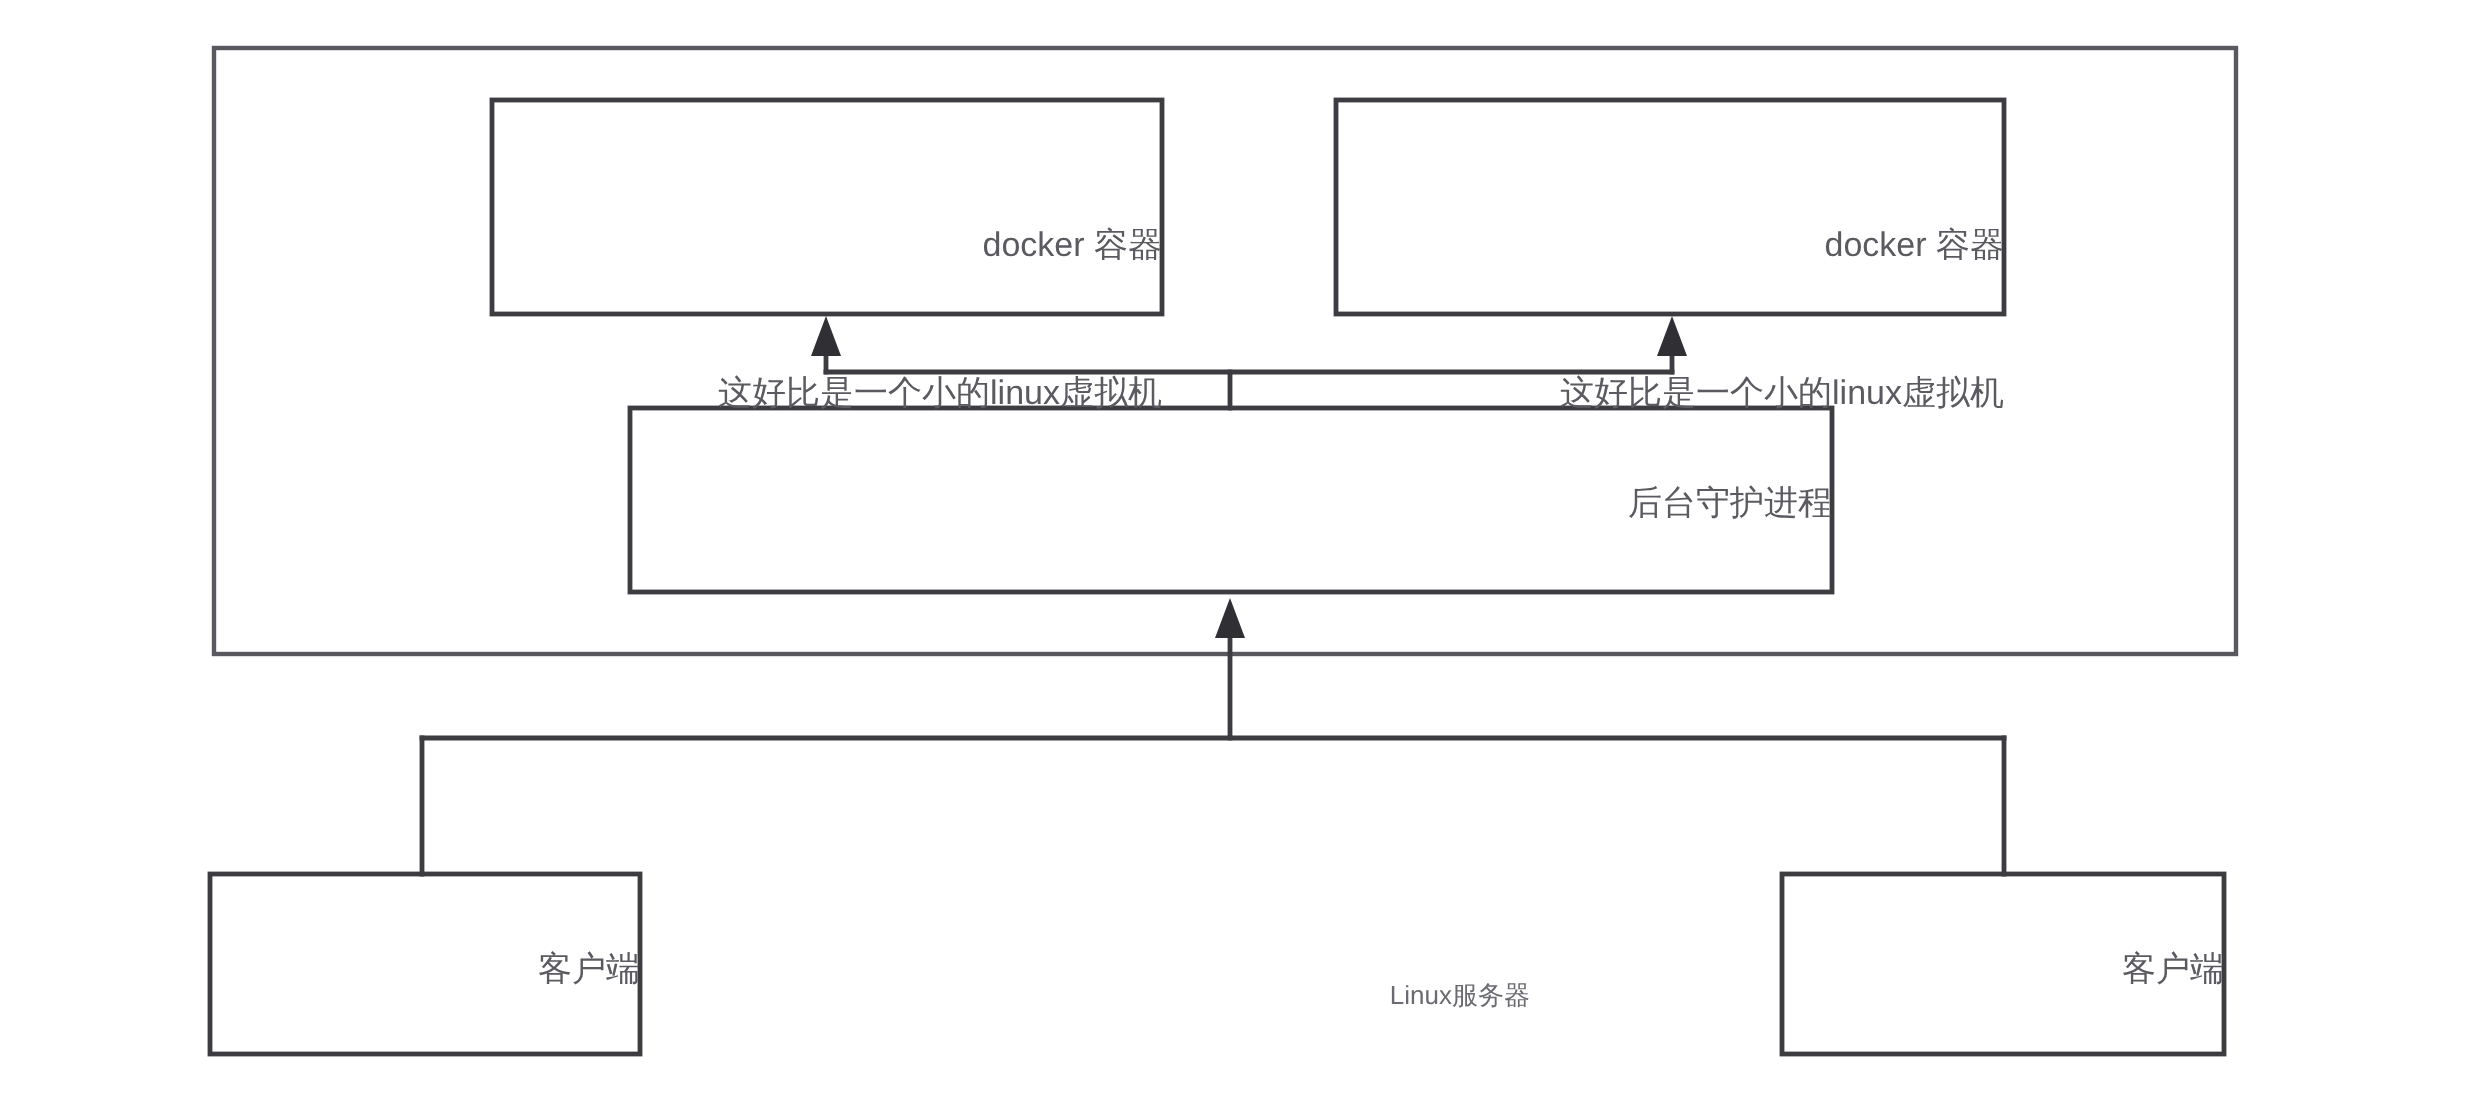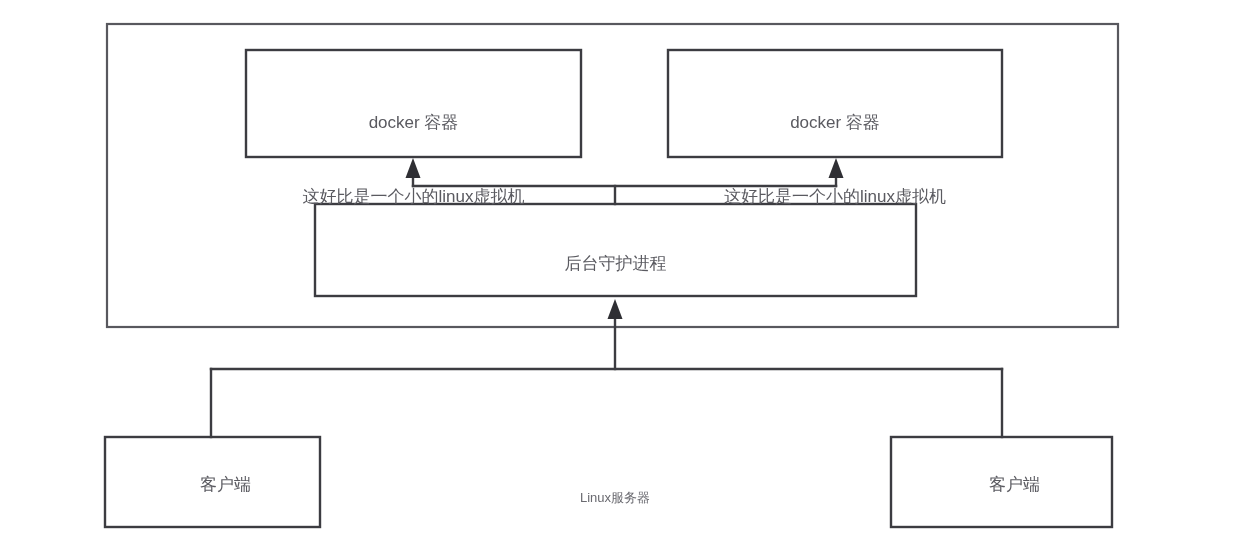--- a/index.html
+++ b/index.html
@@ -42,35 +42,34 @@
     stroke-width: 2.4;
     fill: none;
     stroke-linecap: square;
   }
   .arrow-head {
     fill: #2f2f34;
     stroke: none;
   }
   .node-text {
     position: absolute;
-    text-align: center;
+    text-align: right;
     color: #5a5a60;
     line-height: 1.45;
     white-space: pre;
     pointer-events: none;
   }
   .txt-docker {
     font-size: 17px;
   }
   .txt-daemon {
     font-size: 17px;
   }
   .txt-client {
     font-size: 17px;
-    margin-left: 13px;
   }
   .txt-server {
     font-size: 13px;
     color: #6a6a70;
   }
   .tline {
     display: block;
   }
 </style>
 </head>
@@ -116,21 +115,21 @@
   <div class="node-text txt-docker" style="left:246px; top:62px; width:335px;">
     <span class="tline">docker 容器</span>
     <span class="tline">这好比是一个小的linux虚拟机</span>
   </div>
 
   <div class="node-text txt-docker" style="left:668px; top:62px; width:334px;">
     <span class="tline">docker 容器</span>
     <span class="tline">这好比是一个小的linux虚拟机</span>
   </div>
 
-  <div class="node-text txt-daemon" style="left:315px; top:252px; width:601px;">后台守护进程</div>
+  <div class="node-text txt-daemon" style="left:315px; top:240px; width:601px;">后台守护进程</div>
 
   <div class="node-text txt-client" style="left:105px; top:473px; width:215px;">客户端</div>
 
   <div class="node-text txt-client" style="left:891px; top:473px; width:221px;">客户端</div>
 
   <div class="node-text txt-server" style="left:465px; top:489px; width:300px;">Linux服务器</div>
 
 </div>
 
 </body></html>

